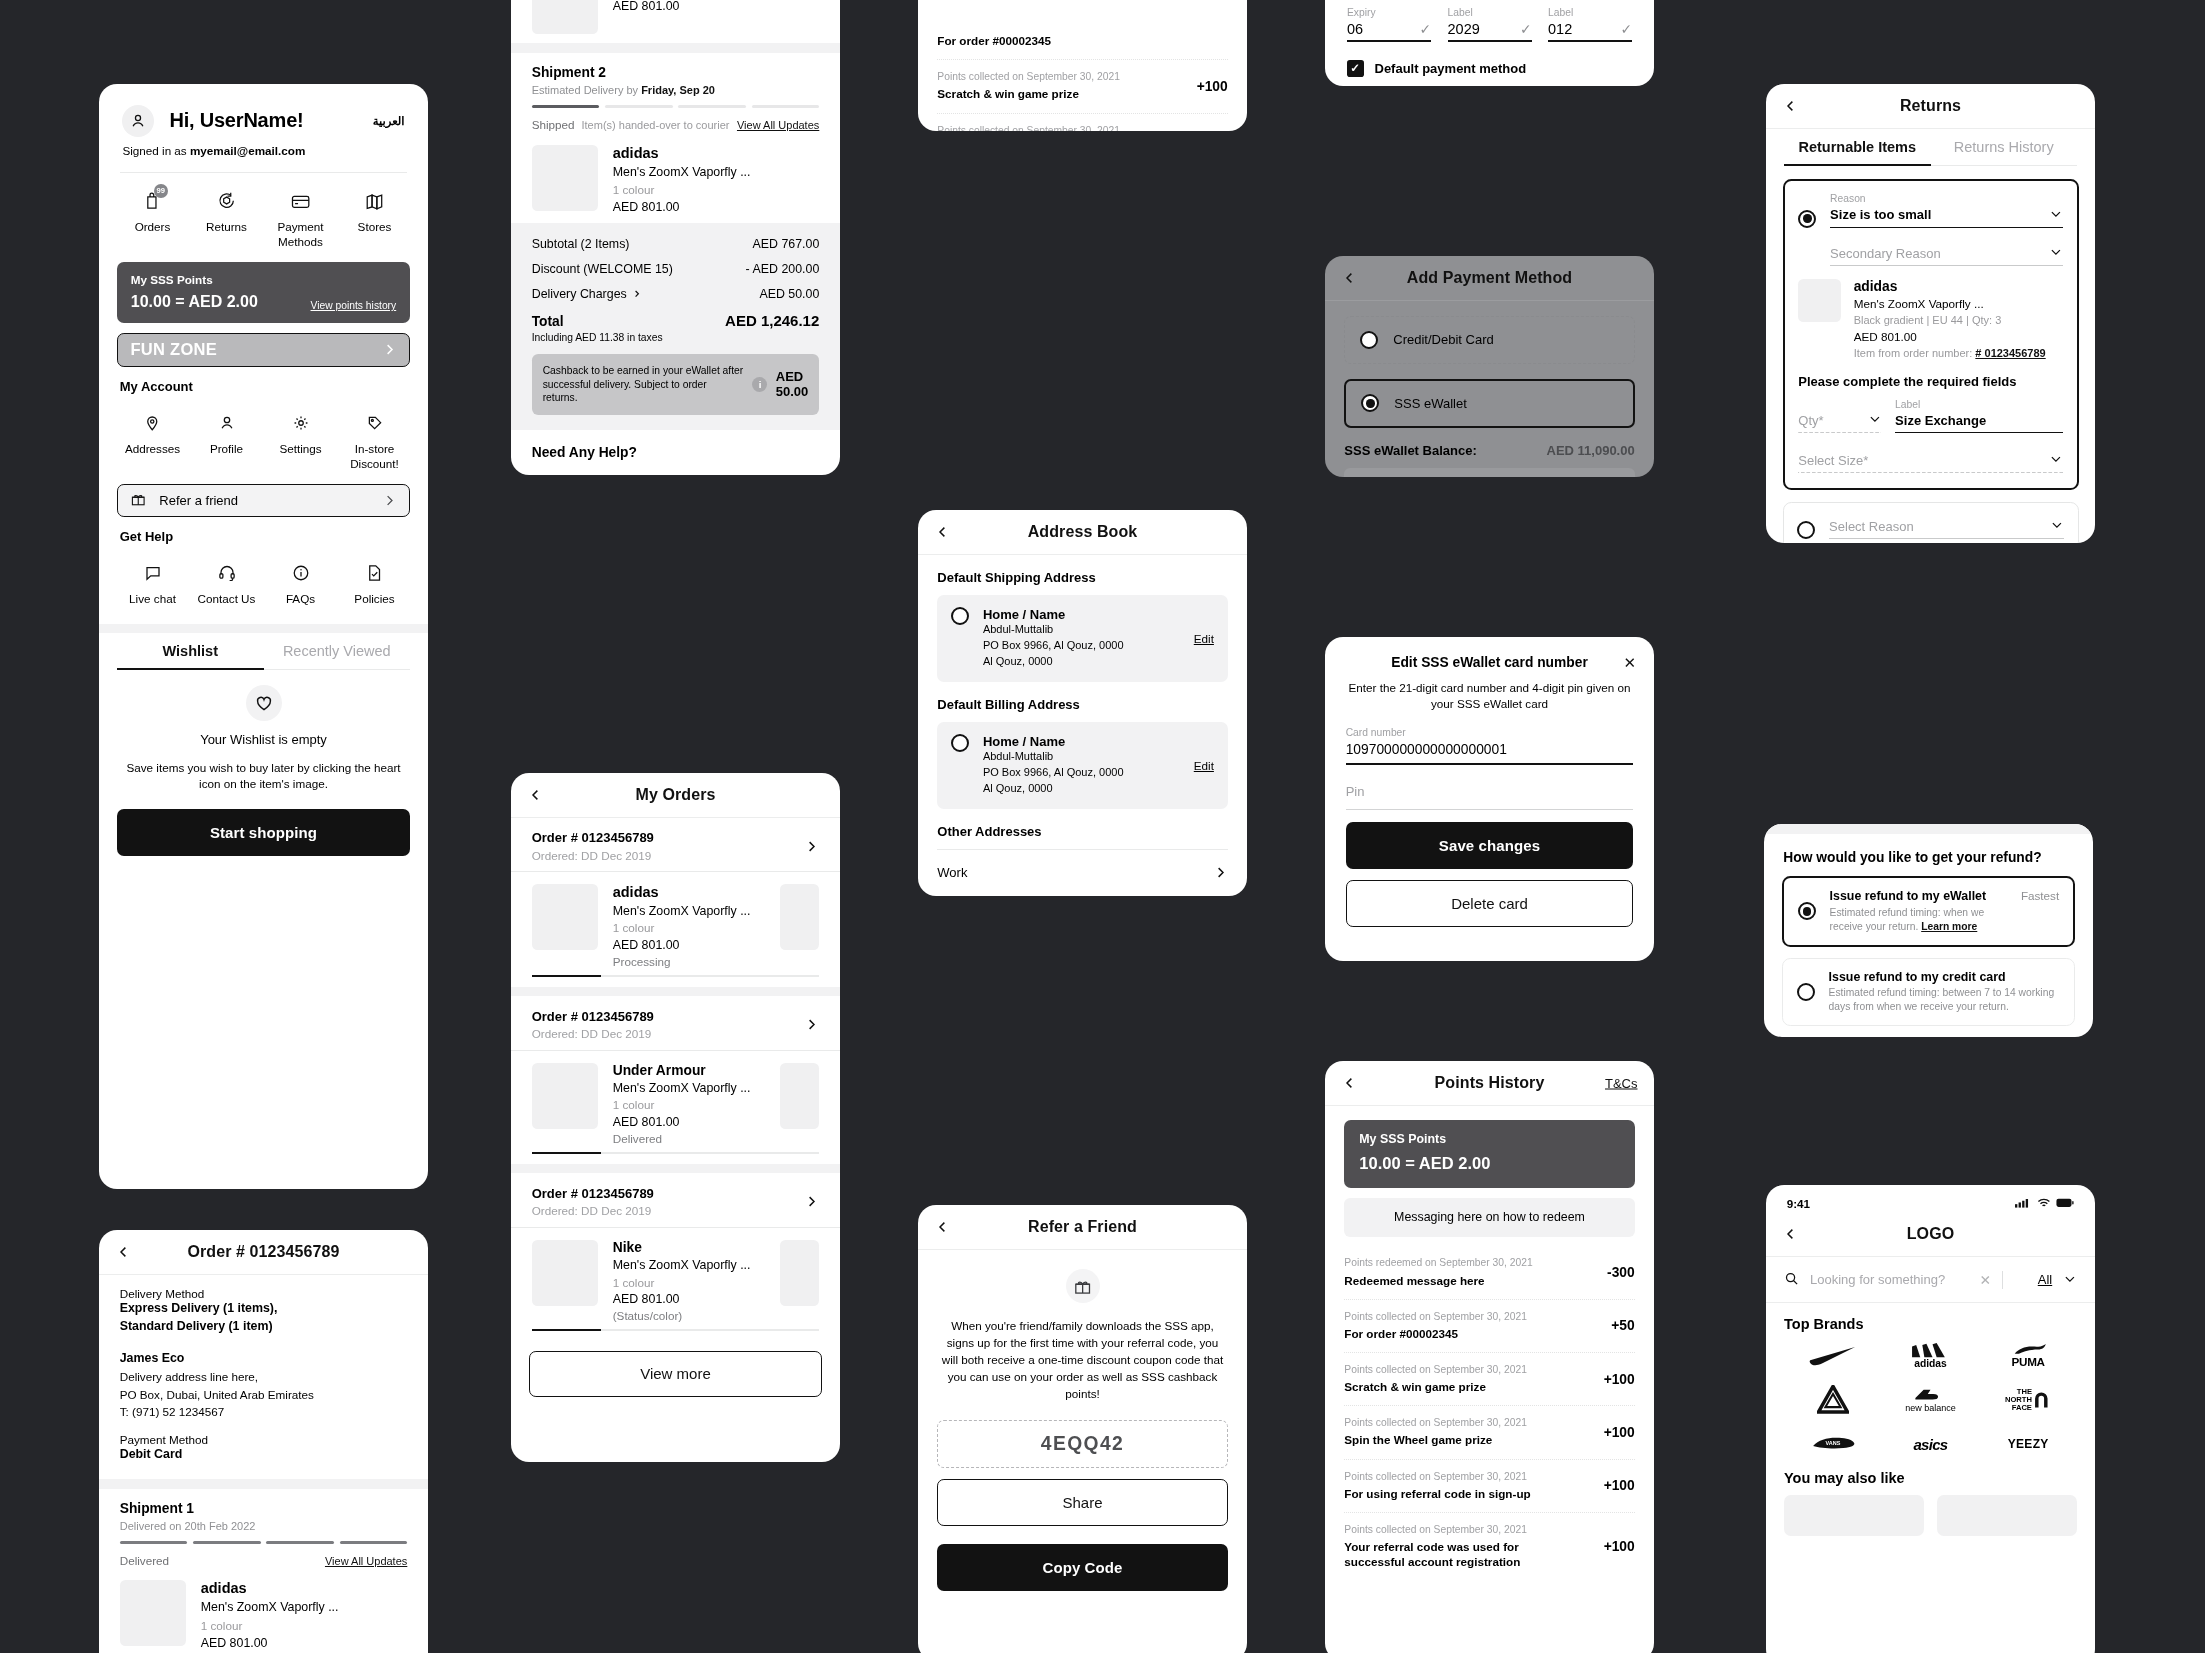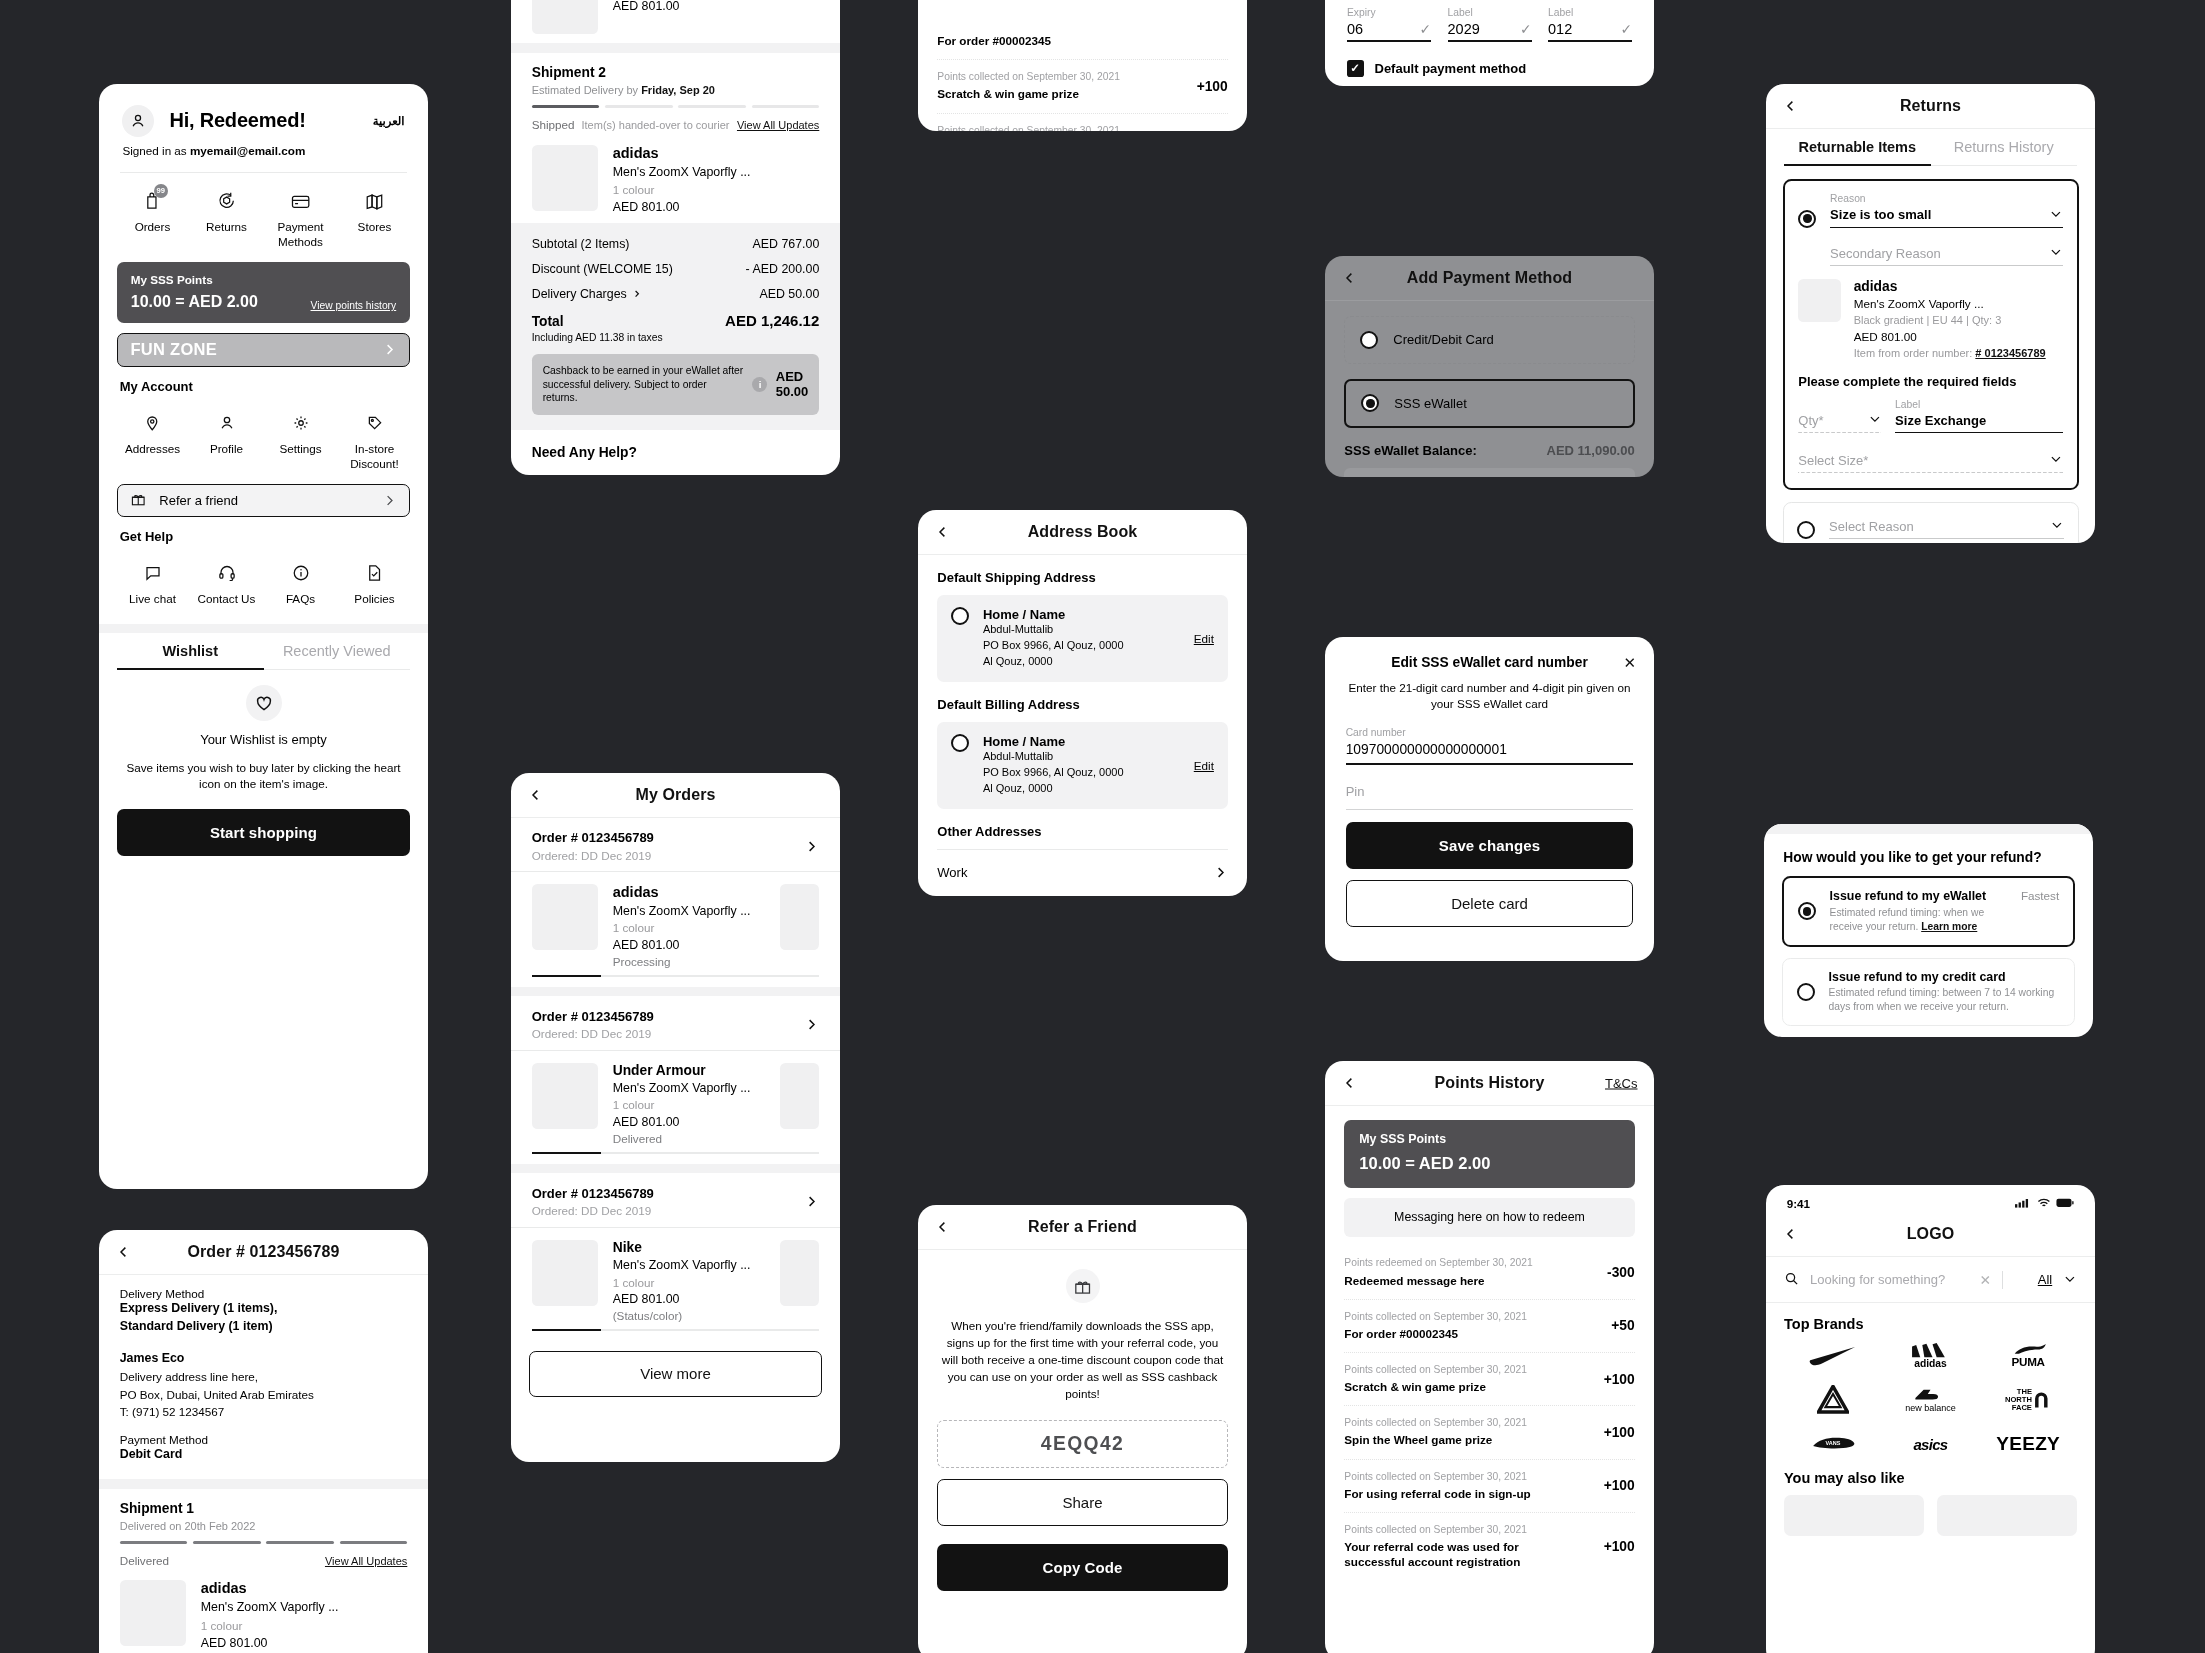--- a/index.html
+++ b/index.html
@@ -301,21 +301,21 @@
 <div class="stage">
 
   <div class="card" id="card-account">
     <div class="acct-head">
       <div class="avatar">
         <svg width="18" height="18" viewBox="0 0 24 24" fill="none" stroke="#111" stroke-width="1.7">
             <circle cx="12" cy="8" r="3.4"></circle>
             <path d="M5.5 19c1.3-3 3.8-4.4 6.5-4.4S17.2 16 18.5 19"></path>
           </svg>
       </div>
-      <div class="acct-hi">Hi, Redeemed!</div>
+      <div class="acct-hi">Hi, UserName!</div>
       <div class="acct-lang">العربية</div>
     </div>
     <div class="acct-mail">
       <span>Signed in as</span>
       <b>myemail@email.com</b>
     </div>
     <div style="padding:0 20.7px;">
         <div class="hr" style="margin-top:15px;"></div>
       </div>
 
@@ -1187,21 +1187,21 @@
       <div class="brand-cell">
         <svg width="48" height="18" viewBox="0 0 70 26">
             <path d="M6 16C14 6 30 3 44 4c10 .6 20 3 22 8 1 3-4 6-16 7-16 1.4-34 0-44-3z" fill="#111"></path>
             <text x="35" y="14" font-size="8" font-family="Liberation Sans" font-weight="bold" fill="#fff" text-anchor="middle">VANS</text>
           </svg>
       </div>
       <div class="brand-cell">
         <div style="font-size:15px;font-weight:bold;font-style:italic;letter-spacing:-0.7px;">asics</div>
       </div>
       <div class="brand-cell">
-        <div style="font-size:19px;font-weight:bold;letter-spacing:0.3px;">YEEZY</div>
+        <div style="font-size:12px;font-weight:bold;letter-spacing:0.3px;">YEEZY</div>
       </div>
     </div>
     <div class="ymal">You may also like</div>
     <div class="ymal-row">
       <div class="ph"></div>
       <div class="ph"></div>
     </div>
   </div>
 
 </div>

